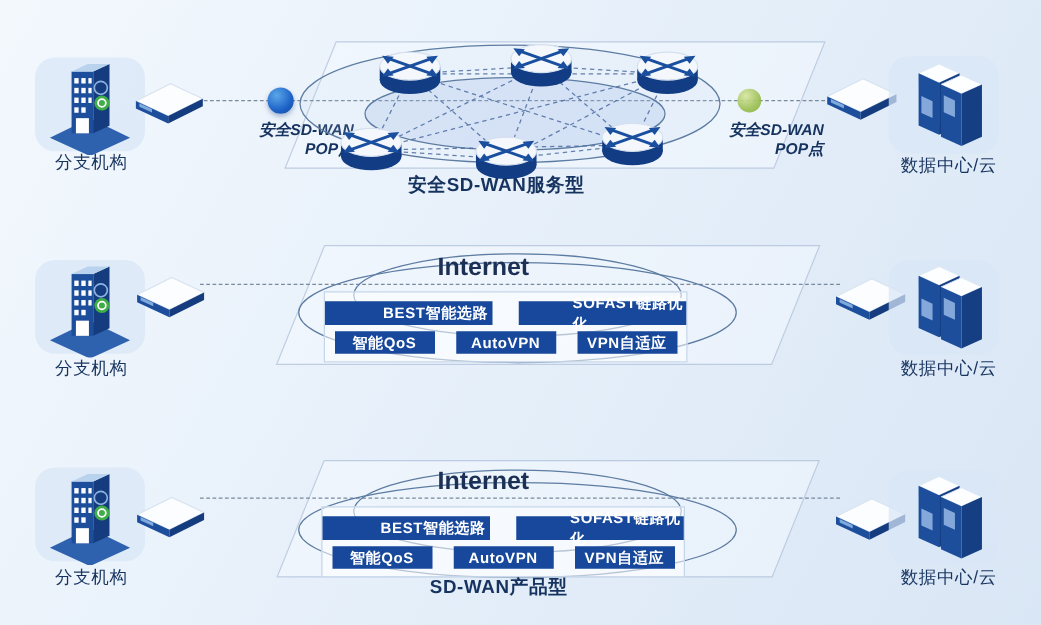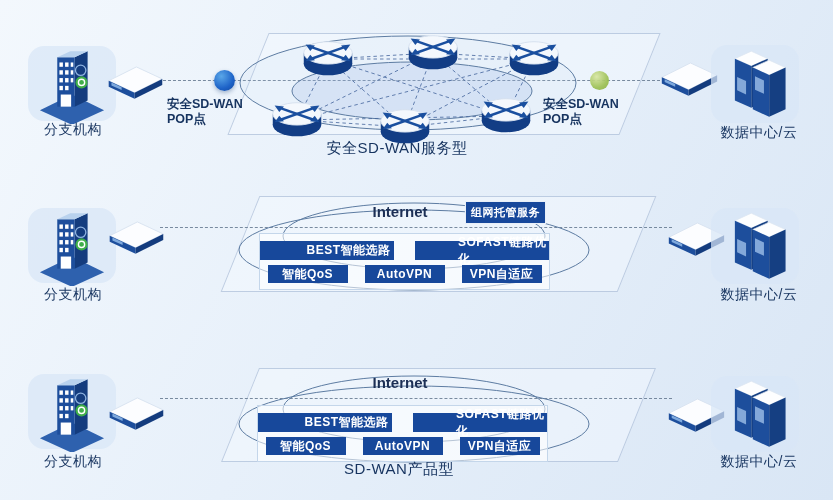--- a/index.html
+++ b/index.html
@@ -15,23 +15,23 @@
     background:rgba(247,251,255,.45);
     border:1px solid rgba(150,172,204,.55);
     transform:skewX(-22deg);
   }
   
   .dashline{position:absolute;height:0;border-top:1.5px dashed #64788f;opacity:.85;}
   
   .nodebg{position:absolute;background:#d8e6f7;opacity:.72;border-radius:16px;}
   
   .nodelabel{position:absolute;text-align:center;font-weight:normal;font-size:14px;color:#16335f;letter-spacing:.5px;}
-  .tiertitle{position:absolute;text-align:center;font-weight:normal;font-size:15px;color:#16335f;letter-spacing:.5px;}
-  .poplabel{position:absolute;text-align:left;font-weight:bold;font-size:12.5px;line-height:1.2;color:#16335f;}
-  .netlabel{position:absolute;text-align:center;font-weight:bold;font-size:15px;color:#1c2f55;}
+  .tiertitle{position:absolute;text-align:center;font-weight:bold;font-size:15px;color:#16335f;letter-spacing:.5px;}
+  .poplabel{position:absolute;text-align:right;font-weight:bold;font-size:12.5px;line-height:1.2;color:#16335f;font-style:italic;}
+  .netlabel{position:absolute;font-weight:bold;font-size:20px;color:#1c2f55;}
   
   .dot{position:absolute;border-radius:50%;}
   .dot-blue{width:21px;height:21px;background:radial-gradient(circle at 35% 30%,#5aa7e8,#1e63c8 60%,#12479c);box-shadow:0 2px 4px rgba(20,60,120,.35);}
   .dot-green{width:19px;height:19px;background:radial-gradient(circle at 35% 30%,#d8e6a2,#9cc053 60%,#87ad3f);opacity:.92;}
   
   .panel{position:absolute;width:289px;height:55px;background:rgba(255,255,255,.55);border:1px solid #c4d6ea;}
   .frow{display:flex;justify-content:center;}
   .frow1{margin-top:7px;gap:21px;}
   .frow2{margin-top:5px;gap:17px;}
   .fbox{background:#17489b;color:#fff;font-weight:bold;font-size:12px;display:flex;align-items:center;justify-content:center;letter-spacing:.5px;}
@@ -262,21 +262,20 @@
     <polygon points="8,42 64,68 64,81 8,55" fill="#1d4e9c"></polygon>
     <polygon points="64,68 124,38 124,51 64,81" fill="#143c7e"></polygon>
     <polygon points="14,46 36,56 36,62 14,52" fill="#7ea9dd"></polygon>
   </svg>
 
   <svg class="abs" style="left:214px;top:198px;" width="400" height="96" viewBox="0 0 400 96">
     <ellipse cx="200" cy="52" rx="175" ry="40" fill="none" stroke="#5d7ca2" stroke-width="1"></ellipse>
     <ellipse cx="200" cy="38" rx="131" ry="33" fill="none" stroke="#5d7ca2" stroke-width="1"></ellipse>
   </svg>
   <div class="netlabel" style="left:350px;top:203px;width:100px;">Internet</div>
-  <div class="badge" style="left:465px;top:201px;width:79px;height:21px;">组网托管服务</div>
 
   <div class="panel" style="left:259px;top:233px;">
     <div class="frow frow1">
       <div class="fbox w1">BEST智能选路</div>
       <div class="fbox w1">SOFAST链路优化</div>
     </div>
     <div class="frow frow2">
       <div class="fbox w2">智能QoS</div>
       <div class="fbox w2">AutoVPN</div>
       <div class="fbox w2">VPN自适应</div>

